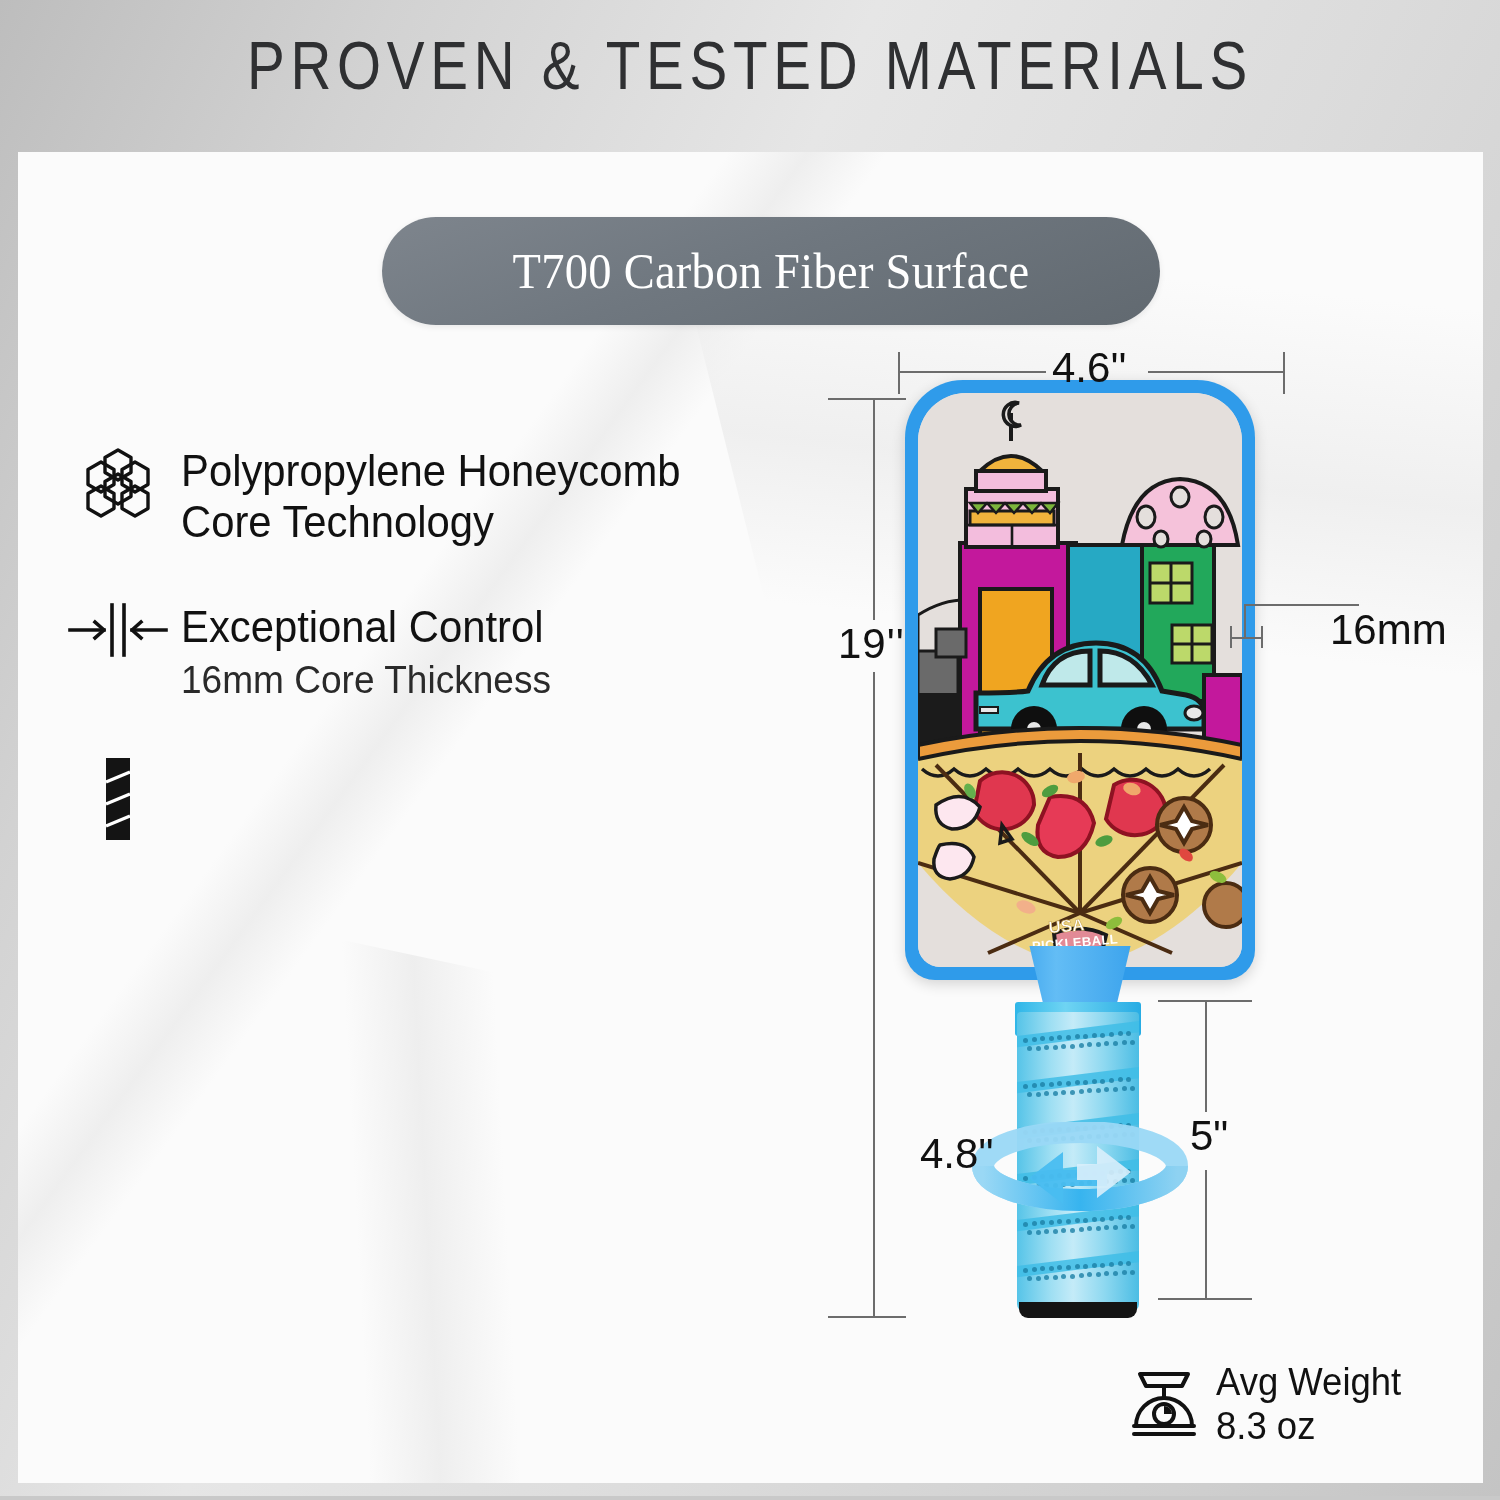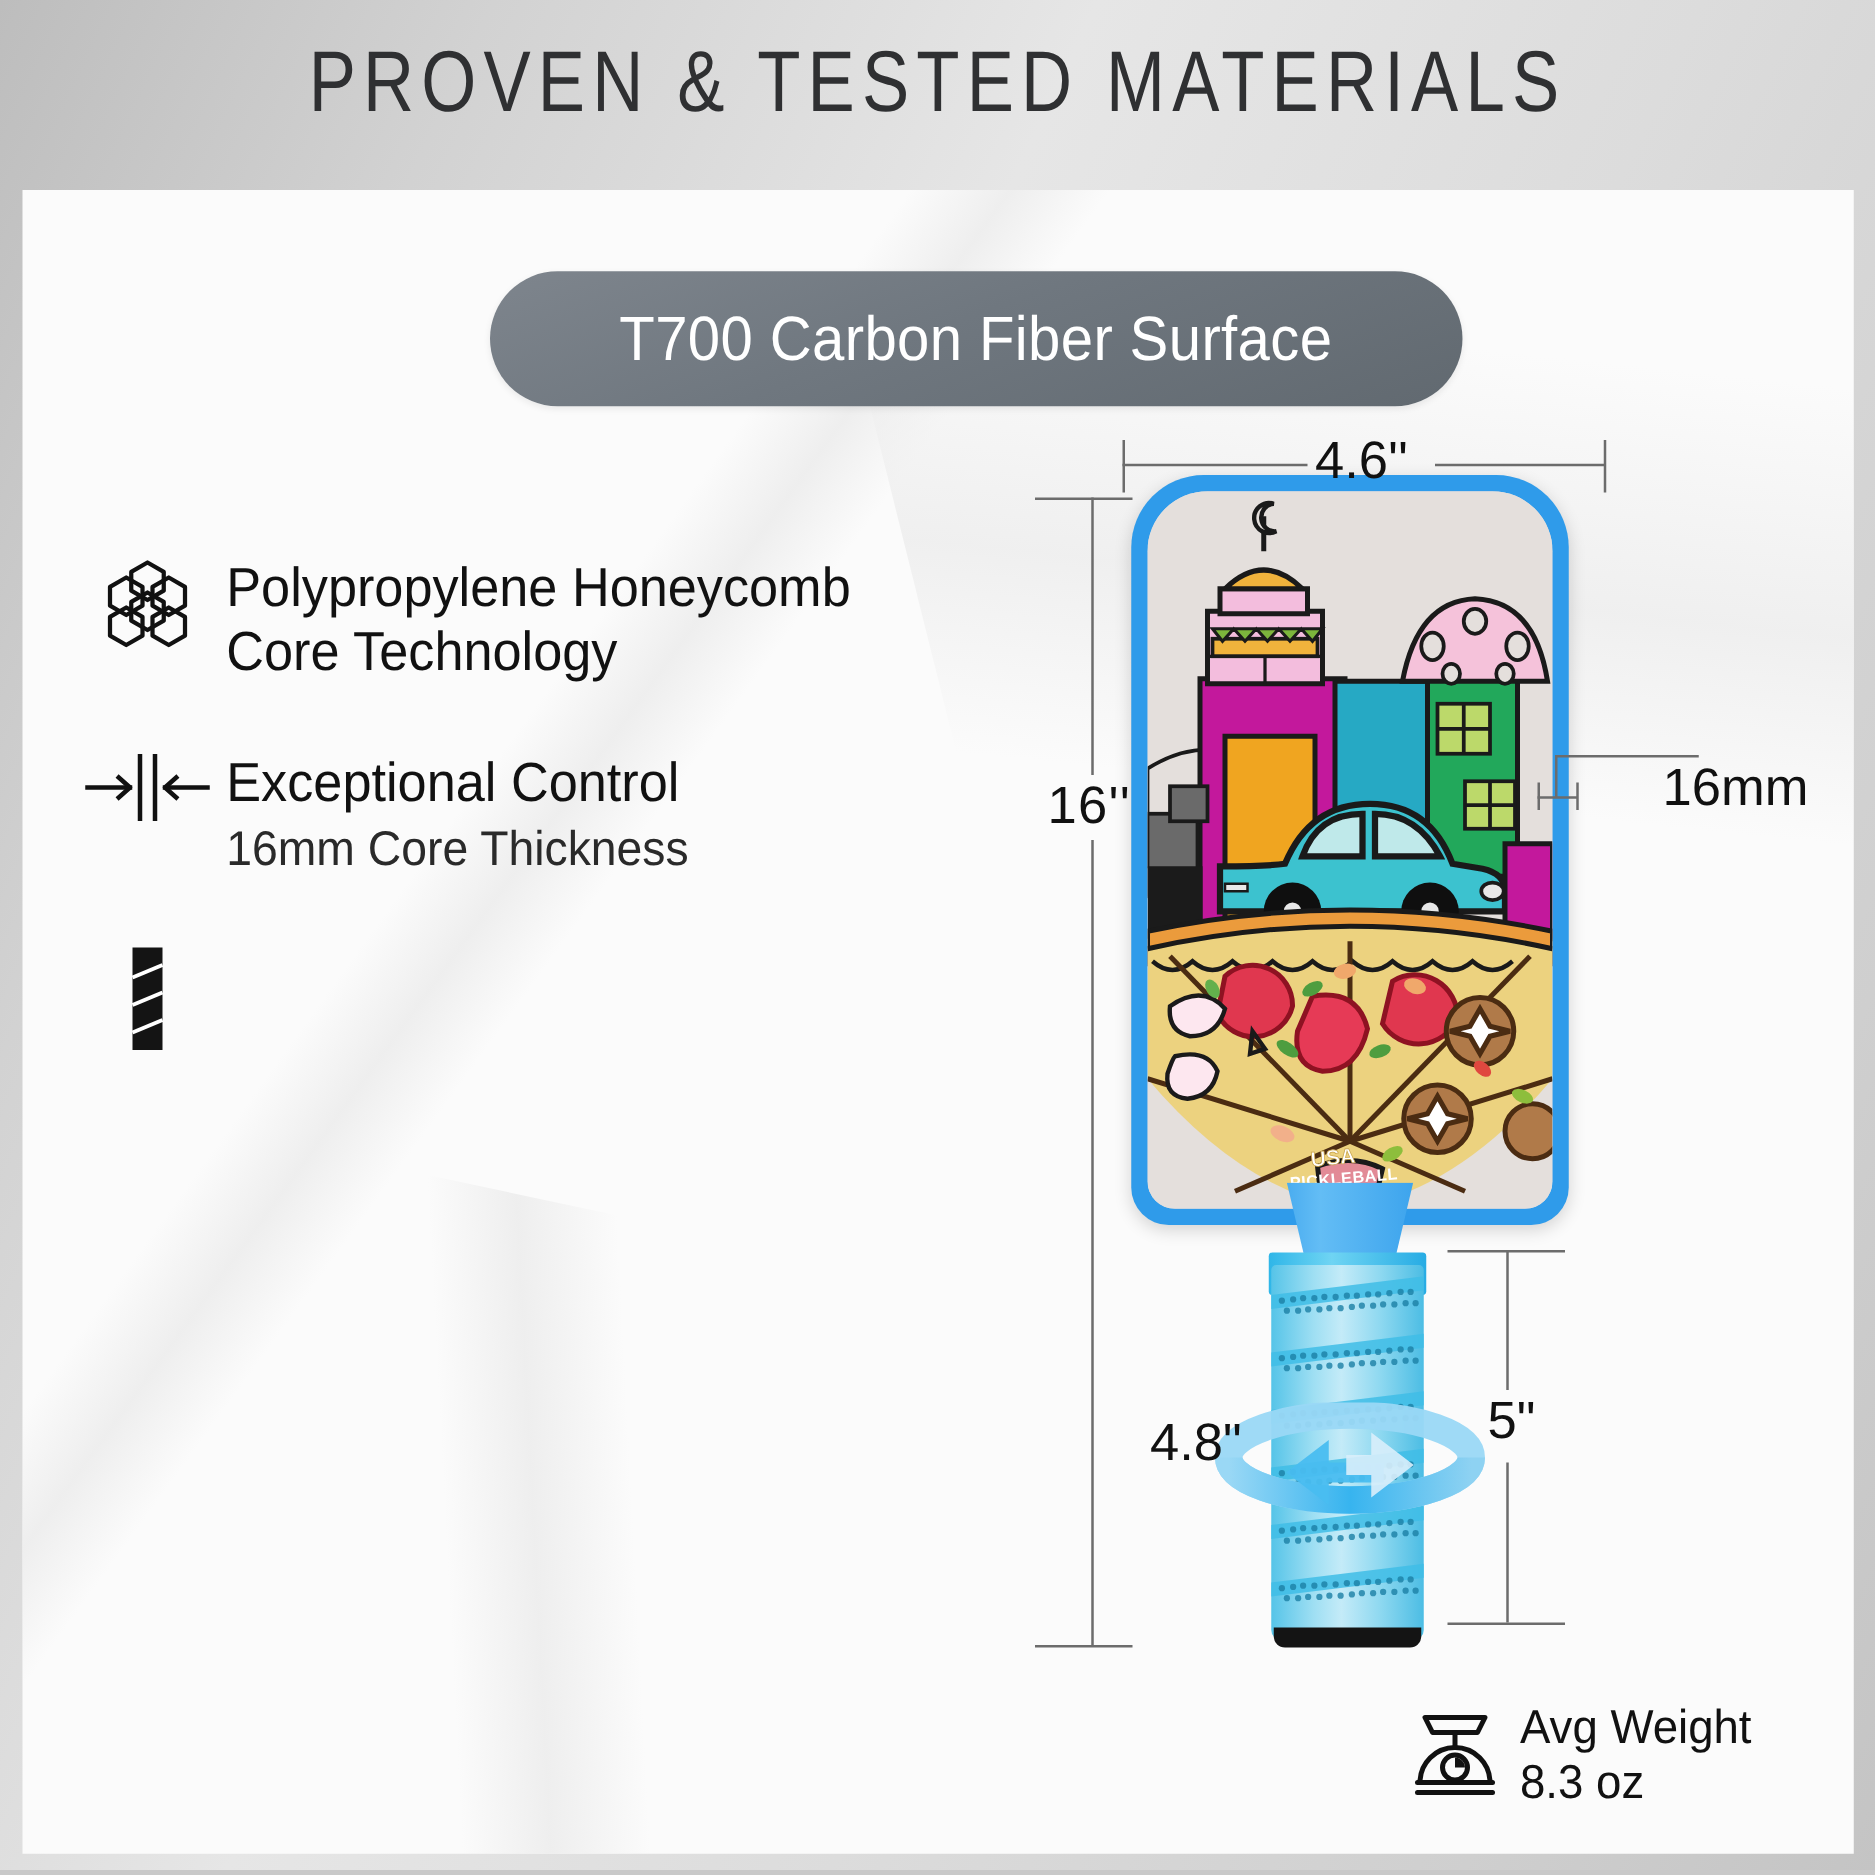--- a/index.html
+++ b/index.html
@@ -42,25 +42,26 @@
     background:linear-gradient(200deg,rgba(255,255,255,0) 40%,rgba(238,238,238,.9) 52%,rgba(255,255,255,0) 62%);
     transform:rotate(-14deg);
   }
   .panel .sheen3{
     position:absolute;left:40px;bottom:-280px;width:700px;height:800px;
     background:linear-gradient(75deg,rgba(255,255,255,0) 45%,rgba(235,235,235,.8) 53%,rgba(255,255,255,0) 62%);
     transform:rotate(12deg);
   }
   
   .pill{
-    position:absolute;left:392px;top:217px;width:778px;height:108px;
+    position:absolute;left:382px;top:217px;width:778px;height:108px;
     border-radius:54px;
     background:linear-gradient(160deg,#7e858d 0%,#6f777f 45%,#616970 100%);
     display:flex;align-items:center;justify-content:center;
     box-shadow:0 2px 6px rgba(0,0,0,.08);
+    font-family:Liberation Serif, serif;
   }
   .pill-text{
     color:#ffffff;font-size:50px;letter-spacing:.3px;
     transform:scaleX(.93);white-space:nowrap;
   }
   
   .features{position:absolute;left:66px;top:420px;width:740px;}
   .feature{position:relative;margin-bottom:40px;margin-top:25px;}
   .f-icon{
     position:absolute;left:0;top:0;width:104px;height:78px;
@@ -541,21 +542,21 @@
     <div class="dim-line dim-h" style="left:898px;top:371px;width:148px;"></div>
     <div class="dim-line dim-h" style="left:1148px;top:371px;width:136px;"></div>
     <div class="dim-label" style="left:1052px;top:344px;font-size:42px;">4.6''</div>
   </div>
 
   <div>
     <div class="dim-line dim-h" style="left:828px;top:398px;width:78px;"></div>
     <div class="dim-line dim-h" style="left:828px;top:1316px;width:78px;"></div>
     <div class="dim-line dim-v" style="left:873px;top:398px;height:222px;"></div>
     <div class="dim-line dim-v" style="left:873px;top:672px;height:644px;"></div>
-    <div class="dim-label" style="left:838px;top:620px;font-size:42px;letter-spacing:1px;">16''</div>
+    <div class="dim-label" style="left:838px;top:620px;font-size:42px;letter-spacing:1px;">19''</div>
   </div>
 
   <div>
     <div class="dim-line dim-h" style="left:1244px;top:604px;width:115px;"></div>
     <div class="dim-line dim-v" style="left:1244px;top:604px;height:34px;"></div>
     <div class="dim-line dim-h" style="left:1230px;top:637px;width:32px;"></div>
     <div class="dim-line dim-v" style="left:1230px;top:626px;height:22px;"></div>
     <div class="dim-line dim-v" style="left:1261px;top:626px;height:22px;"></div>
     <div class="dim-label" style="left:1330px;top:606px;font-size:42px;">16mm</div>
   </div>

